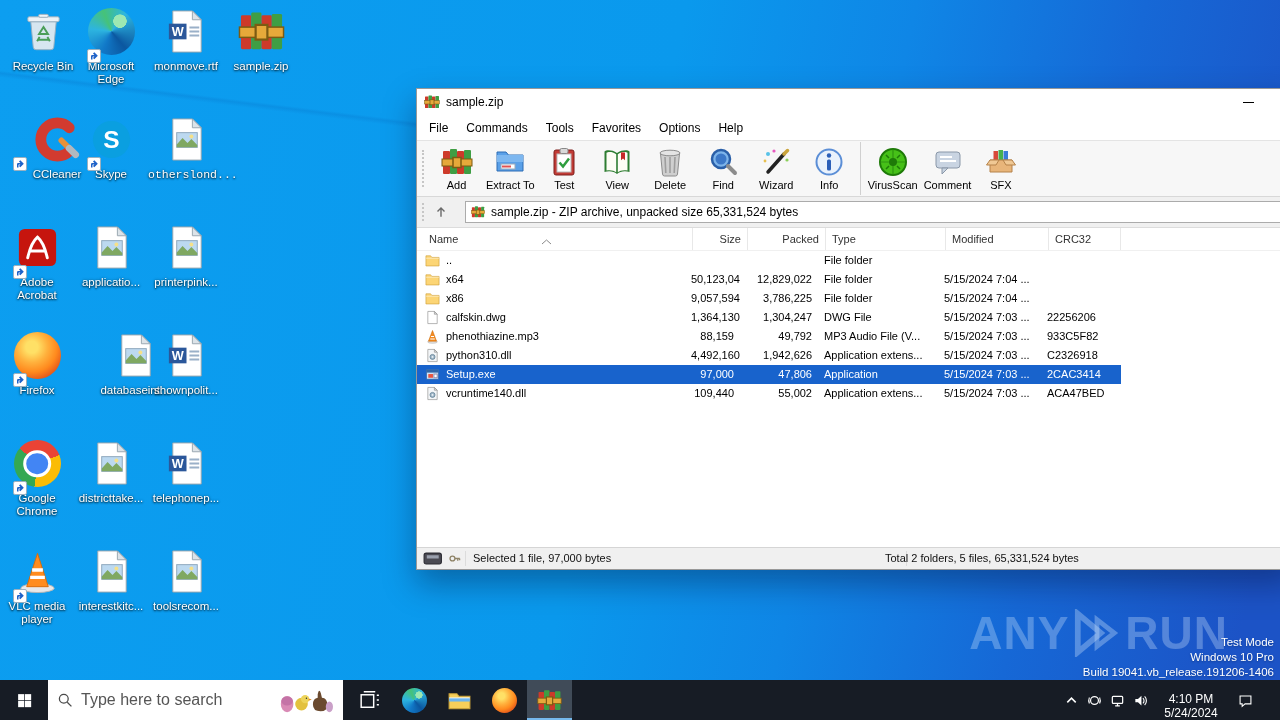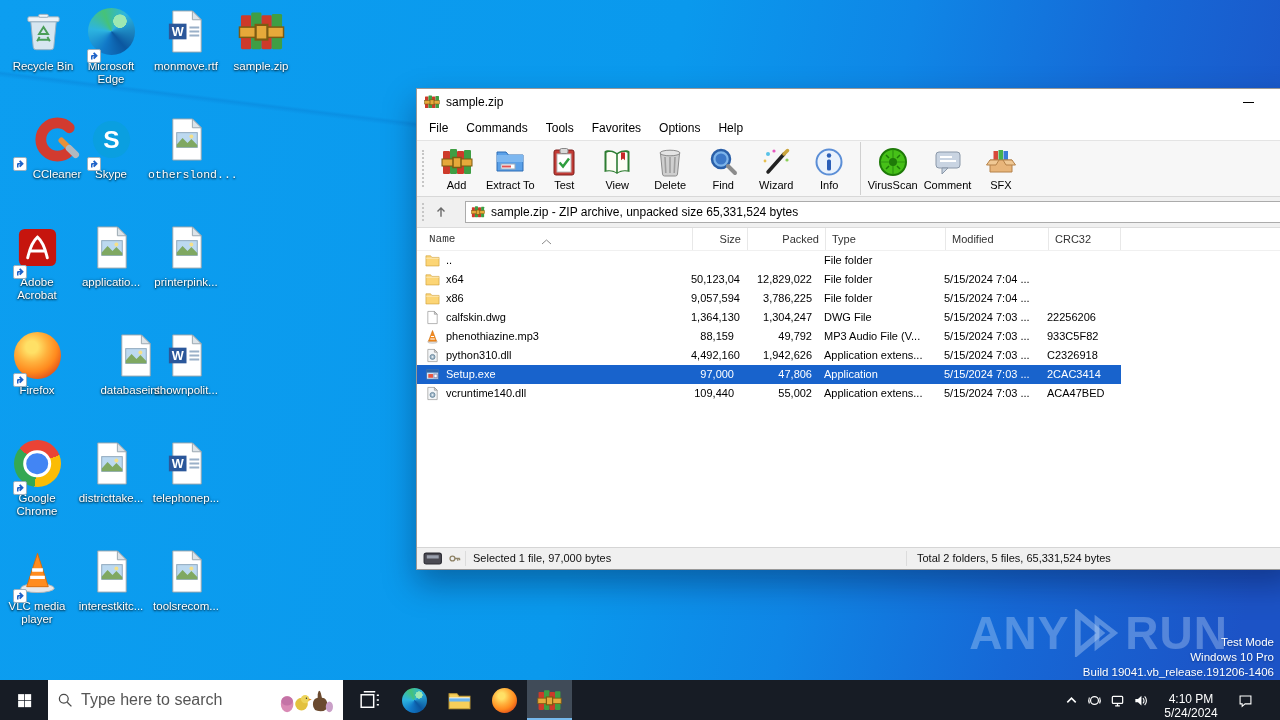--- a/index.html
+++ b/index.html
@@ -67,39 +67,39 @@
   .up-btn { width:24px; height:20px; display:flex; align-items:center; justify-content:center; }
   .up-btn svg { width:14px; height:14px; }
   .addr-field { flex:1; height:22px; background:#fff; border:1px solid #ababab; display:flex; align-items:center;
     gap:6px; padding-left:5px; font-size:12px; white-space:nowrap; overflow:hidden; }
   .addr-icon { width:14px; height:14px; flex:0 0 auto; } .addr-icon svg{width:100%;height:100%;display:block}
 
   .list { flex:1; background:#fff; border-top:1px solid #dcdcdc; overflow:hidden; font-size:11px; }
   .lheader { display:grid; grid-template-columns:268px 55px 78px 120px 103px 72px 1fr; height:23px; line-height:22px;
     color:#333; position:relative; padding-left:8px; border-bottom:1px solid #f0f0f0; }
   .hc { border-right:1px solid #e8e8e8; padding:0 6px; overflow:hidden; white-space:nowrap; }
-  .hc.h-name { padding-left:4px;font-family:Liberation Mono, monospace; }
+  .hc.h-name { padding-left:4px; }
   .hc.h-size, .hc.h-packed { text-align:right; }
   .hc.h-last { border-right:none; }
   .sort-caret { position:absolute; left:124px; top:2px; }
   .lrow { display:grid; grid-template-columns:260px 55px 78px 120px 103px 72px; height:19px; line-height:19px;
     white-space:nowrap; padding-left:8px; width:704px; color:#000; }
   .lrow .c { overflow:hidden; padding:0 6px; }
   .c-name { padding-left:0 !important; display:flex; align-items:center; }
   .c-size, .c-packed { text-align:right; }
   .fic { width:15px; height:15px; margin-right:6px; flex:0 0 auto; } .fic svg{width:100%;height:100%;display:block}
   .lrow.selected { background:var(--selection,#1863cc); color:#fff; }
 
   .statusbar { height:22px; background:#f0f0f0; border-top:1px solid #d5d5d5; position:relative; font-size:11px; color:#111; flex:0 0 auto; }
   .st-icons { position:absolute; left:6px; top:4px; display:flex; gap:5px; align-items:center; }
   .st-icons svg { height:13px; display:block; }
   .sdiv1 { position:absolute; left:48px; top:3px; bottom:3px; border-left:1px solid #dcdcdc; }
   .st-left { position:absolute; left:56px; top:4px; }
   .sdiv2 { position:absolute; left:489px; top:3px; bottom:3px; border-left:1px solid #dcdcdc; }
-  .st-right { position:absolute; left:500px; top:4px; }
+  .st-right { position:absolute; left:468px; top:4px; }
 
   
   .taskbar { position:absolute; left:0; right:0; bottom:0; height:40px; background:var(--taskbar,#171c25);
     display:flex; align-items:stretch; z-index:50; }
   .start { width:48px; display:flex; align-items:center; justify-content:center; }
   .start svg { width:17px; height:17px; }
   .searchbox { width:295px; background:#fff; display:flex; align-items:center; padding:0 9px; gap:8px; }
   .s-icon svg { width:16px; height:16px; display:block; }
   .searchbox input { flex:1; border:0; outline:0; font-size:16px; font-family:inherit; background:transparent; color:#333; min-width:0; }
   .searchbox input::placeholder { color:#555; }

